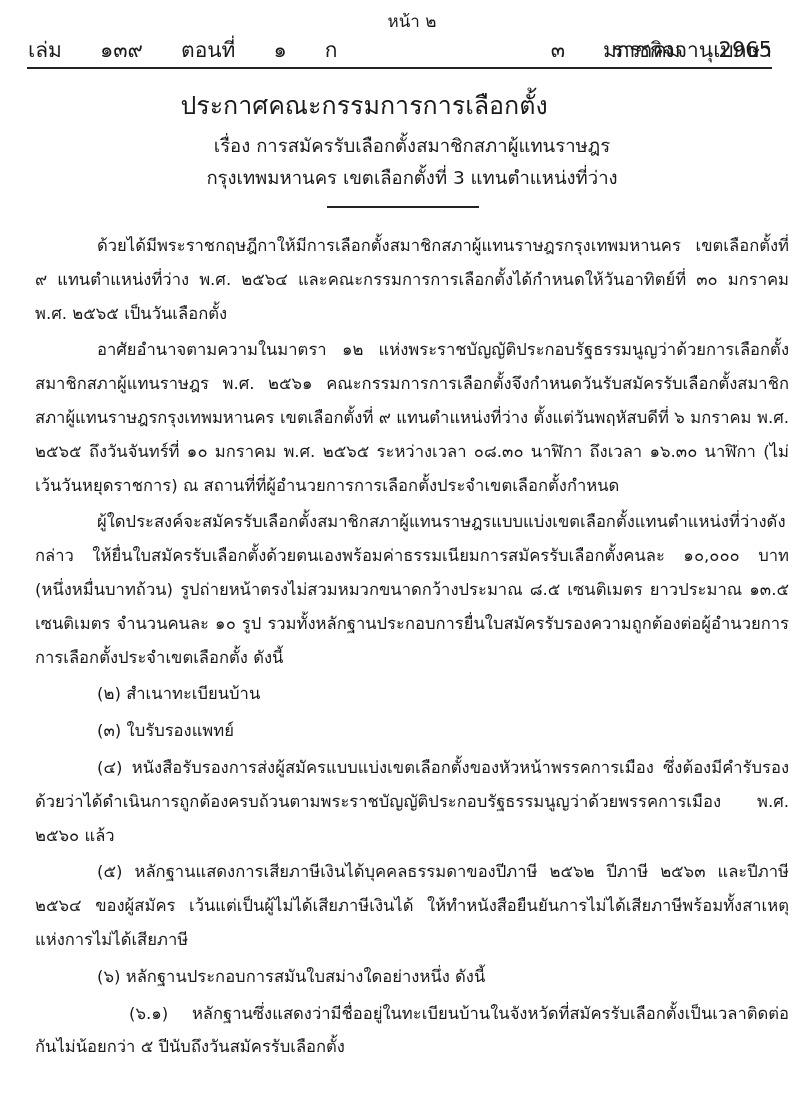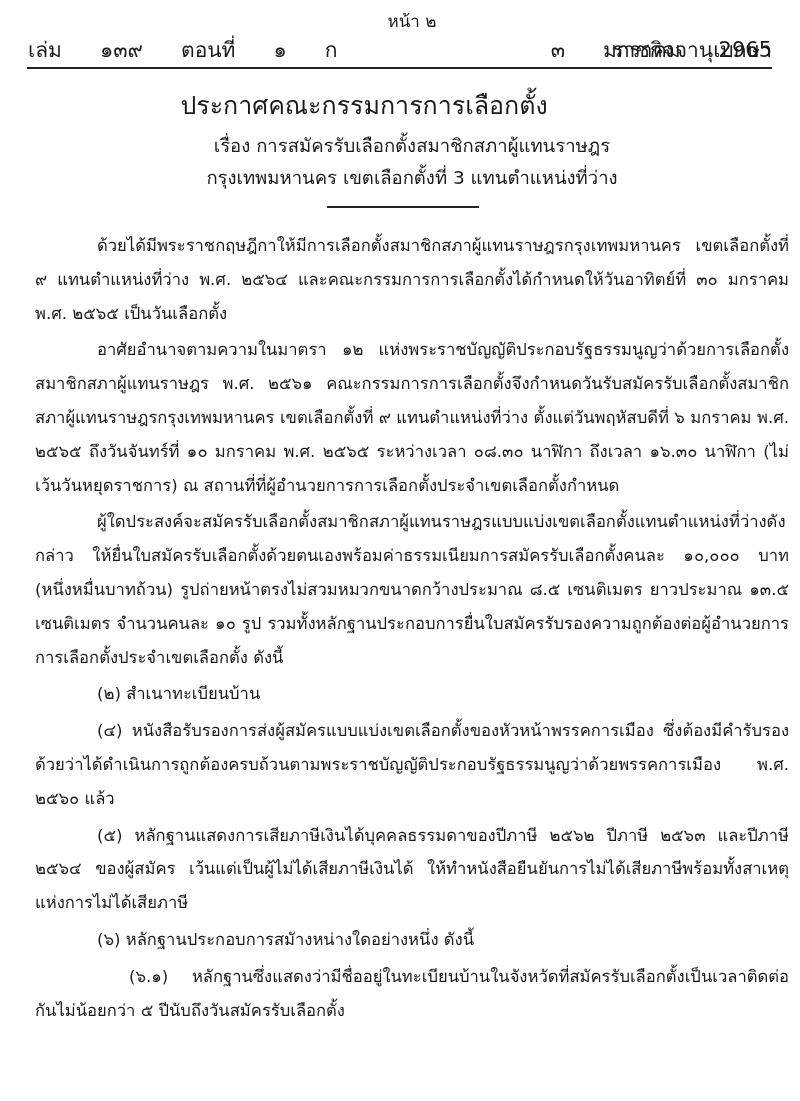--- a/index.html
+++ b/index.html
@@ -49,19 +49,20 @@
   <div class="subtitle l1">เรื่อง  การสมัครรับเลือกตั้งสมาชิกสภาผู้แทนราษฎร</div>
   <div class="subtitle l2">กรุงเทพมหานคร  เขตเลือกตั้งที่  3  แทนตำแหน่งที่ว่าง</div>
   <div class="title-rule"></div>
 
   <div class="body">
     <p class="indent1">ด้วยได้มีพระราชกฤษฎีกาให้มีการเลือกตั้งสมาชิกสภาผู้แทนราษฎรกรุงเทพมหานคร เขตเลือกตั้งที่ ๙ แทนตำแหน่งที่ว่าง พ.ศ. ๒๕๖๔ และคณะกรรมการการเลือกตั้งได้กำหนดให้วันอาทิตย์ที่ ๓๐ มกราคม พ.ศ. ๒๕๖๕ เป็นวันเลือกตั้ง</p>
     <p class="indent1">อาศัยอำนาจตามความในมาตรา ๑๒ แห่งพระราชบัญญัติประกอบรัฐธรรมนูญว่าด้วยการเลือกตั้งสมาชิกสภาผู้แทนราษฎร พ.ศ. ๒๕๖๑ คณะกรรมการการเลือกตั้งจึงกำหนดวันรับสมัครรับเลือกตั้งสมาชิกสภาผู้แทนราษฎรกรุงเทพมหานคร เขตเลือกตั้งที่ ๙ แทนตำแหน่งที่ว่าง ตั้งแต่วันพฤหัสบดีที่ ๖ มกราคม พ.ศ. ๒๕๖๕ ถึงวันจันทร์ที่ ๑๐ มกราคม พ.ศ. ๒๕๖๕ ระหว่างเวลา ๐๘.๓๐ นาฬิกา ถึงเวลา ๑๖.๓๐ นาฬิกา (ไม่เว้นวันหยุดราชการ) ณ สถานที่ที่ผู้อำนวยการการเลือกตั้งประจำเขตเลือกตั้งกำหนด</p>
     <p class="indent1">ผู้ใดประสงค์จะสมัครรับเลือกตั้งสมาชิกสภาผู้แทนราษฎรแบบแบ่งเขตเลือกตั้งแทนตำแหน่งที่ว่างดังกล่าว ให้ยื่นใบสมัครรับเลือกตั้งด้วยตนเองพร้อมค่าธรรมเนียมการสมัครรับเลือกตั้งคนละ ๑๐,๐๐๐ บาท (หนึ่งหมื่นบาทถ้วน) รูปถ่ายหน้าตรงไม่สวมหมวกขนาดกว้างประมาณ ๘.๕ เซนติเมตร ยาวประมาณ ๑๓.๕ เซนติเมตร จำนวนคนละ ๑๐ รูป รวมทั้งหลักฐานประกอบการยื่นใบสมัครรับรองความถูกต้องต่อผู้อำนวยการการเลือกตั้งประจำเขตเลือกตั้ง  ดังนี้</p>
 
     <p class="indent2"><span>(๒)</span> <span>สำเนาทะเบียนบ้าน</span></p>
+    <p class="indent2"><span>(๓)</span> <span>ใบรับรองแพทย์</span></p>
     <p class="indent2"><span>(๔)</span> <span>หนังสือรับรองการส่งผู้สมัครแบบแบ่งเขตเลือกตั้งของหัวหน้าพรรคการเมือง  ซึ่งต้องมีคำรับรองด้วยว่าได้ดำเนินการถูกต้องครบถ้วนตามพระราชบัญญัติประกอบรัฐธรรมนูญว่าด้วยพรรคการเมือง พ.ศ. ๒๕๖๐ แล้ว</span></p>
     <p class="indent2"><span>(๕)</span> <span>หลักฐานแสดงการเสียภาษีเงินได้บุคคลธรรมดาของปีภาษี ๒๕๖๒ ปีภาษี ๒๕๖๓ และปีภาษี ๒๕๖๔ ของผู้สมัคร  เว้นแต่เป็นผู้ไม่ได้เสียภาษีเงินได้  ให้ทำหนังสือยืนยันการไม่ได้เสียภาษีพร้อมทั้งสาเหตุแห่งการไม่ได้เสียภาษี</span></p>
-    <p class="indent2"><span>(๖)</span> <span>หลักฐานประกอบการสมัางหน่างใดอย่างหนึ่ง  ดังนี้</span></p>
+    <p class="indent2"><span>(๖)</span> <span>หลักฐานประกอบการสมันใบสม่างใดอย่างหนึ่ง  ดังนี้</span></p>
 
     <p class="indent3"><span>(๖.๑)</span> <span>หลักฐานซึ่งแสดงว่ามีชื่ออยู่ในทะเบียนบ้านในจังหวัดที่สมัครรับเลือกตั้งเป็นเวลาติดต่อกันไม่น้อยกว่า ๕ ปีนับถึงวันสมัครรับเลือกตั้ง</span></p>
   </div>
 </div>
 
 </body></html>

